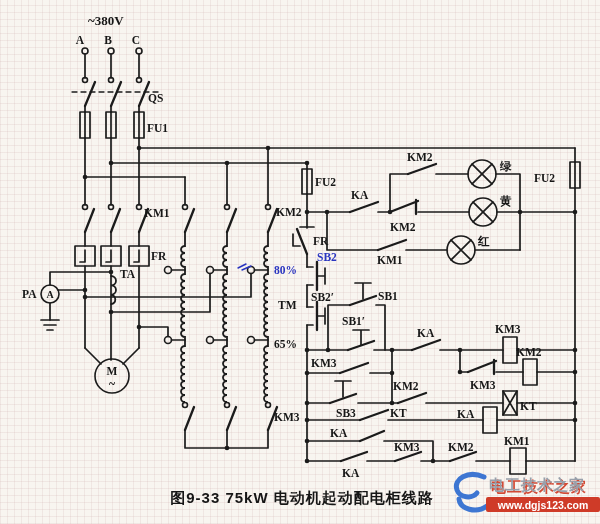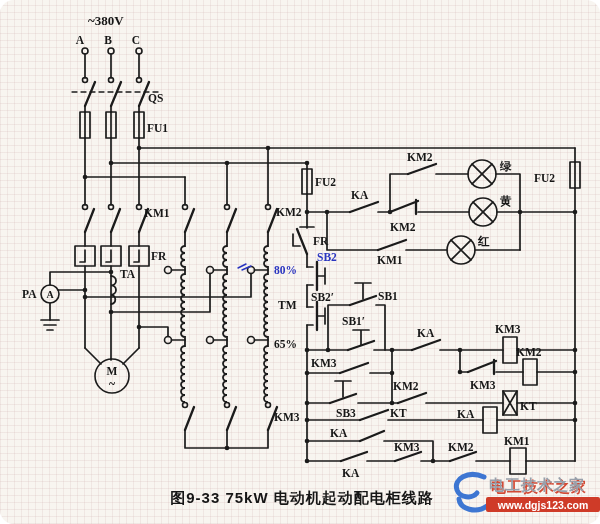--- a/index.html
+++ b/index.html
@@ -3,21 +3,20 @@
 <meta charset="utf-8">
 <style>
   html,body{margin:0;padding:0;background:#ffffff;}
   #page{
     position:relative;width:600px;height:524px;overflow:hidden;
     background-color:#f8f5f0;
     background-image:
       repeating-linear-gradient(0deg, rgba(205,172,172,.20) 0 1px, transparent 1px 7px),
       repeating-linear-gradient(90deg, rgba(205,172,172,.20) 0 1px, transparent 1px 7px);
     font-family:"Liberation Sans","DejaVu Sans",sans-serif;
-    border-radius:14px;
   }
   svg{position:absolute;left:0;top:0;}
   .w{stroke:#1b1b1b;stroke-width:1.7;fill:none;stroke-linecap:round;stroke-linejoin:round;}
   .c{stroke:#1b1b1b;stroke-width:2.3;fill:none;stroke-linecap:round;}
   .dash{stroke-dasharray:5 4;stroke-width:1.3;}
   .dot{fill:#1b1b1b;stroke:none;}
   .term{stroke:#1b1b1b;stroke-width:1.6;fill:none;}
   .coil{stroke:#1b1b1b;stroke-width:1.8;fill:none;}
   text{fill:#161616;font-family:"Liberation Serif","DejaVu Serif",serif;font-weight:700;}
   .lbl{font-size:11.5px;}

